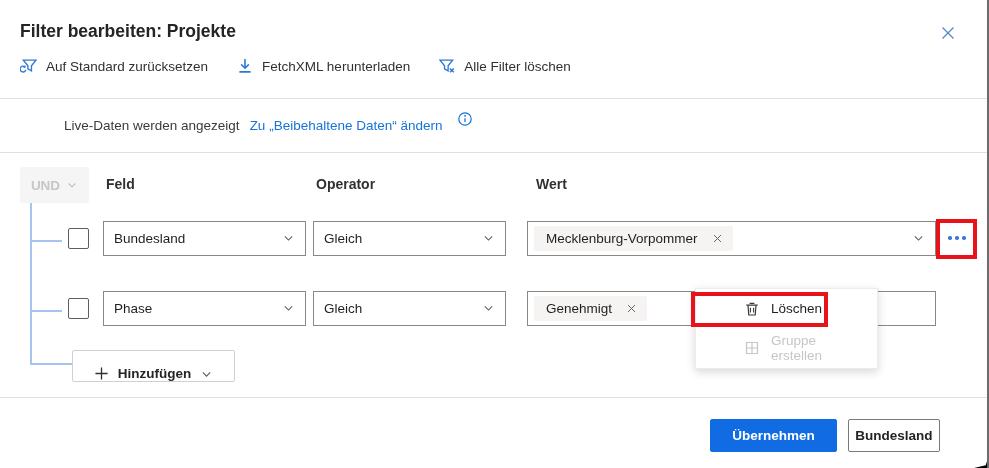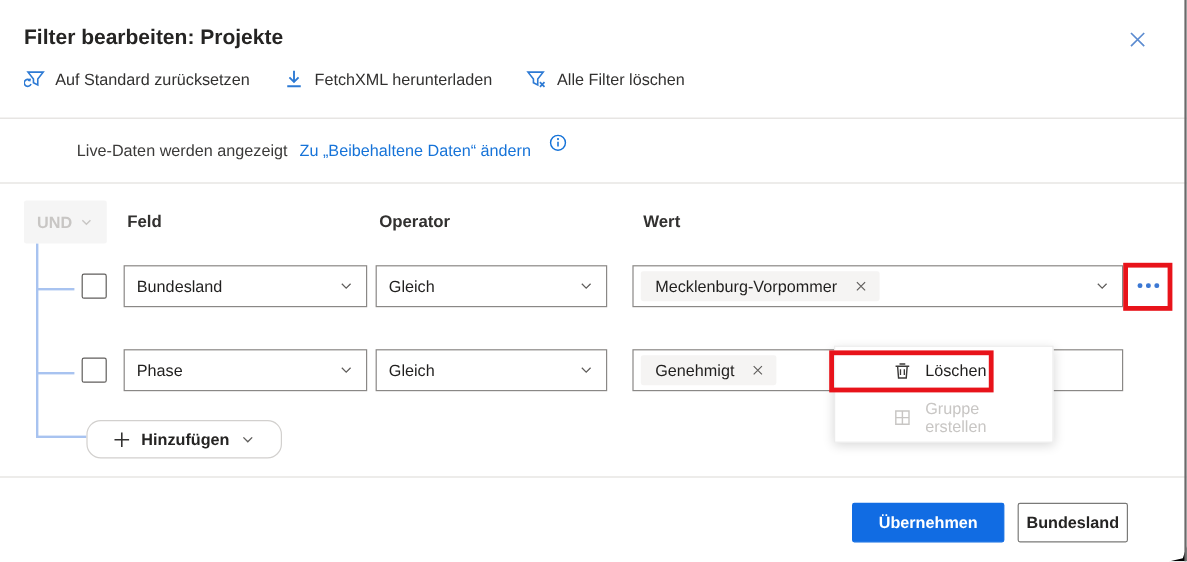--- a/index.html
+++ b/index.html
@@ -64,21 +64,21 @@
   .annot.a2 { left: 691px; top: 292px; width: 137px; height: 35px; }
 
   .context-menu { position: absolute; left: 695px; top: 288px; width: 183px; height: 81px;
     background: #fff; border: 1px solid #ececec; box-shadow: 0 3px 9px rgba(0,0,0,0.16); }
   .menu-item { display: flex; align-items: center; gap: 11px; height: 39px; padding: 0 12px; cursor: pointer; margin-left: 36px; }
   .menu-item .mi-label { font-size: 13.5px; color: #201f1e; }
   .menu-item.disabled { cursor: default; }
   .menu-item.disabled .mi-label { color: #c8c6c4; }
 
   .add-btn { position: absolute; left: 72px; top: 350px; width: 163px; height: 32px;
-    border: 1px solid #d2d0ce; border-radius: 12px; background: #fff; display: flex; align-items: center;
+    border: 1px solid #d2d0ce; border-radius: 2px; background: #fff; display: flex; align-items: flex-end;
     justify-content: center; gap: 9px; cursor: pointer; }
   .add-btn .label { font-size: 13.5px; font-weight: 600; color: #252423; }
 
   .footer-btn { position: absolute; top: 419px; height: 33px; border-radius: 2px; display: flex;
     align-items: center; justify-content: center; font-size: 13.5px; cursor: pointer; }
   .apply-btn { left: 710px; width: 127px; background: #116ce3; color: #fff; font-weight: 700; border: 1px solid #116ce3; }
   .cancel-btn { left: 848px; width: 92px; background: #fff; color: #252423; font-weight: 600; border: 1px solid #7a7a78; }
 
   .cursor-tip { position: absolute; left: 974px; top: 455px; width: 15px; height: 13px;
     background: #000; clip-path: polygon(100% 0, 100% 100%, 0 100%, 78% 78%); }

